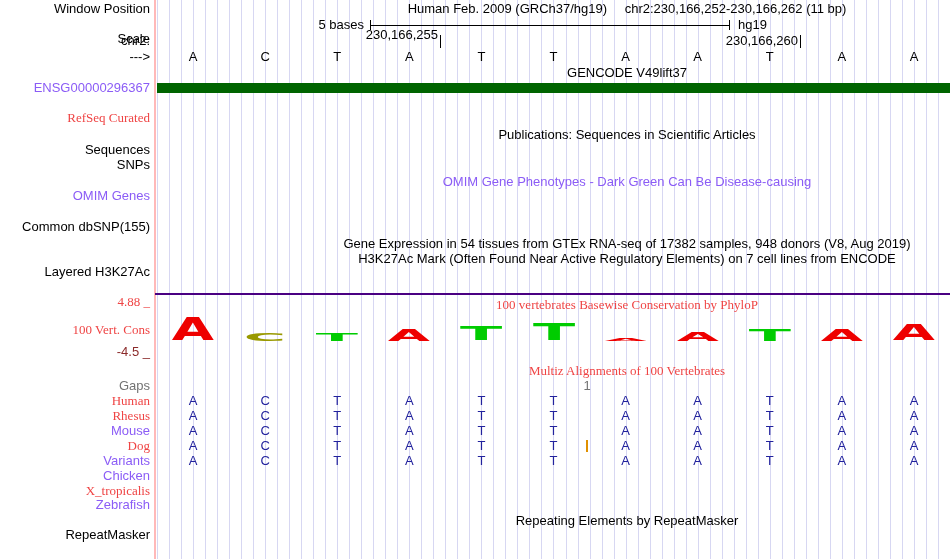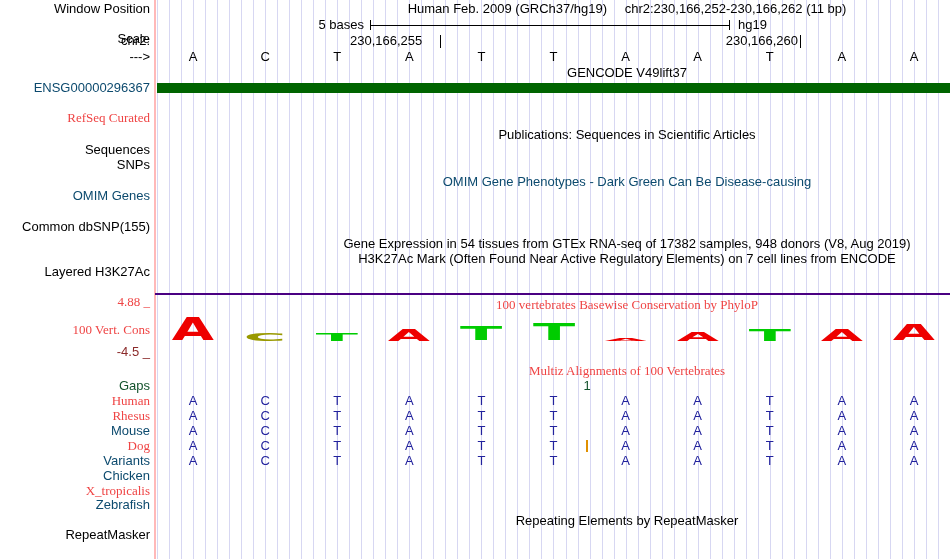--- a/index.html
+++ b/index.html
@@ -5,22 +5,22 @@
   html,body{margin:0;padding:0;background:#fff;}
   #browser{position:relative;width:950px;height:559px;background:#fff;overflow:hidden;
            font-family:"Liberation Sans","DejaVu Sans",sans-serif;font-size:13px;color:#000;}
   
   #grid{position:absolute;left:157px;top:0;width:793px;height:559px;
         background:repeating-linear-gradient(90deg,#d7d7f2 0px,#d7d7f2 1px,transparent 1px,transparent 12.015px);}
   #leftedge{position:absolute;left:154px;top:0;width:2px;height:559px;background:#ffb9b9;}
   .llab{position:absolute;left:0;width:150px;height:14px;line-height:14px;text-align:right;white-space:nowrap;}
   .ctitle{position:absolute;left:155px;width:944px;height:14px;line-height:14px;text-align:center;white-space:nowrap;}
   .navy{color:#ef4444;font-family:Liberation Serif, serif;}
-  .dgreen{color:#0c4a6e;}
-  .orange{color:#14532d;}
+  .dgreen{color:#8b5cf6;}
+  .orange{color:#737373;}
   .maroon{color:#8b2a2a;}
   .row{position:absolute;left:157px;width:793px;height:14px;display:flex;}
   .cell{flex:1 1 0;text-align:center;line-height:14px;}
   .tick{position:absolute;width:1px;background:#000;}
   #scale-line{position:absolute;top:25px;left:370px;width:360px;height:1px;background:#000;}
   #gene-bar{position:absolute;left:157px;top:83px;width:793px;height:10px;background:#006400;}
   #phylop-topline{position:absolute;left:155px;top:293px;width:795px;height:2px;background:#4a0082;}
   .glyph{position:absolute;}
   #dog-insert-tick{position:absolute;left:586px;top:440px;width:2px;height:12px;background:#e09000;}
   #gap-count{position:absolute;left:577px;top:379px;width:20px;text-align:center;height:14px;line-height:14px;}
@@ -40,21 +40,21 @@
 
   <div class="llab" style="top:2px">Window Position</div>
   <div class="llab" style="top:32px">Scale</div>
   <div style="position:absolute;left:280px;top:18px;width:84px;text-align:right;line-height:14px">5 bases</div>
   <div id="scale-line"></div>
   <div class="tick" style="left:370px;top:20px;height:10px"></div>
   <div class="tick" style="left:729px;top:20px;height:10px"></div>
   <div style="position:absolute;left:738px;top:18px;line-height:14px">hg19</div>
 
   <div class="llab" style="top:34px">chr2:</div>
-  <div style="position:absolute;left:350px;top:34px;width:88px;line-height:14px">230,166,255</div>
+  <div style="position:absolute;left:350px;top:28px;width:88px;text-align:right;line-height:14px">230,166,255</div>
   <div class="tick" style="left:440px;top:35px;height:13px"></div>
   <div style="position:absolute;left:710px;top:34px;width:88px;text-align:right;line-height:14px">230,166,260</div>
   <div class="tick" style="left:800px;top:35px;height:13px"></div>
 
   <div class="llab" style="top:50px">---&gt;</div>
   <div class="row" id="seq-row" style="top:50px">
       <span class="cell">A</span>
       <span class="cell">C</span>
       <span class="cell">T</span>
       <span class="cell">A</span>

